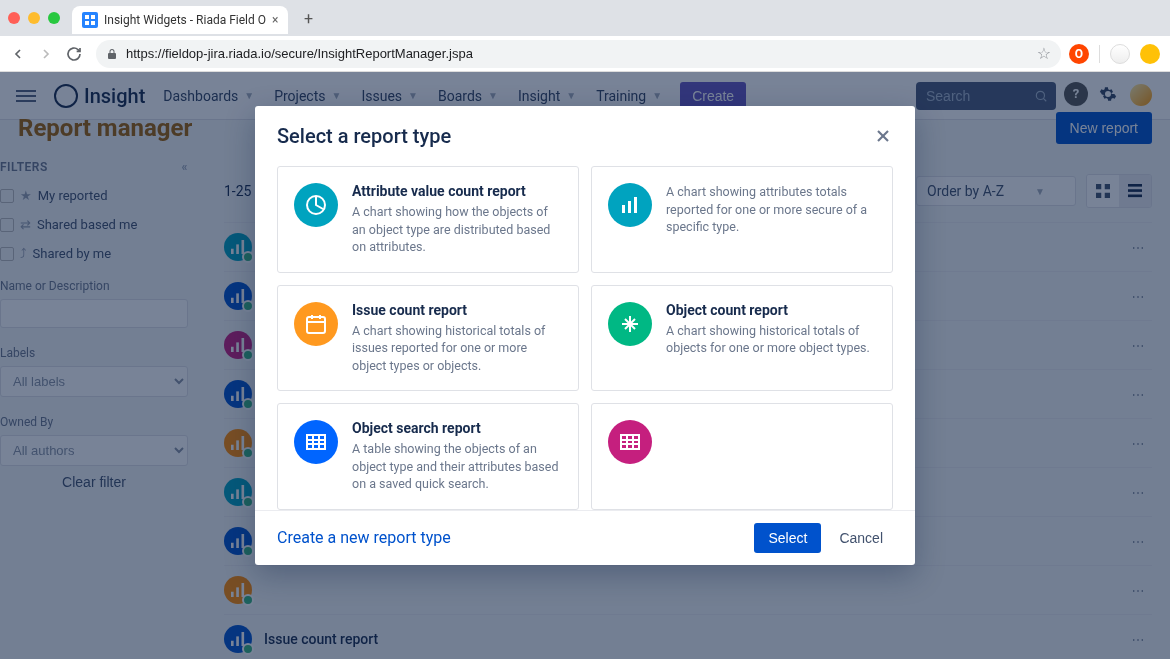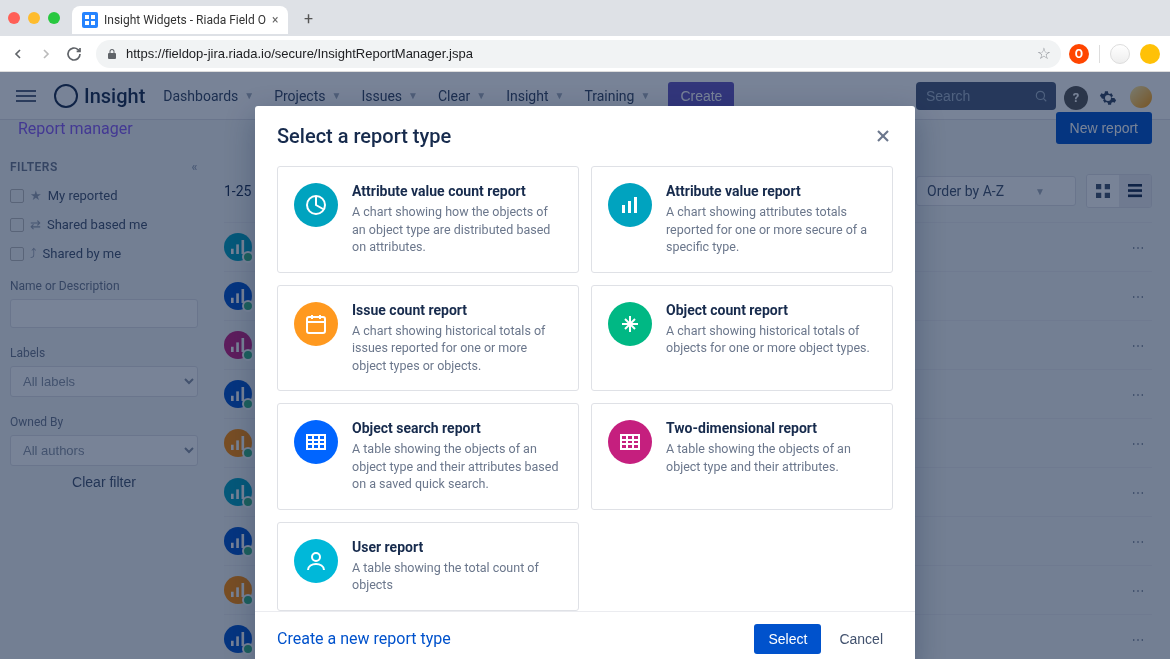--- a/index.html
+++ b/index.html
@@ -26,33 +26,33 @@
 .ext-ico { width: 20px; height: 20px; border-radius: 50%; }
 
 
 .app-header { height: 48px; background: #fff; display: flex; align-items: center; padding: 0 16px; border-bottom: 1px solid #dfe1e6; gap: 18px; }
 .menu-ico { color: #344563; cursor: pointer; }
 .logo { display: flex; align-items: center; gap: 6px; font-size: 20px; font-weight: 500; color: #172b4d; }
 .logo-mark { width: 24px; height: 24px; border: 2px solid #172b4d; border-radius: 50%; position: relative; }
 .nav-items { display: flex; gap: 20px; align-items: center; }
 .nav-item { font-size: 14px; color: #344563; cursor: pointer; display: flex; align-items: center; gap: 4px; }
 .create-btn { background: #6554c0; color: #fff; border: none; padding: 6px 12px; border-radius: 3px; font-size: 14px; cursor: pointer; }
-.header-right { margin-left: auto; display: flex; align-items: flex-end; gap: 8px; }
+.header-right { margin-left: auto; display: flex; align-items: flex-start; gap: 8px; }
 .search-box { position: relative; }
 .search-box input { background: #495a7a; border: none; border-radius: 4px; padding: 6px 30px 6px 10px; width: 140px; color: #deebff; font-size: 14px; }
 .search-box input::placeholder { color: #a5b4cb; }
 .search-ico-inline { position: absolute; right: 8px; top: 50%; transform: translateY(-50%); color: #a5b4cb; }
 .hdr-ico { width: 24px; height: 24px; display: flex; align-items: center; justify-content: center; color: #344563; cursor: pointer; border-radius: 50%; }
 .avatar { width: 26px; height: 26px; border-radius: 50%; background: linear-gradient(135deg, #fea, #f90); border: 2px solid #fff; }
 .page-head-row { position: absolute; top: 112px; left: 18px; right: 18px; display: flex; align-items: center; }
-.page-title { font-size: 16px; font-weight: 400; color: #8b5cf6; }
+.page-title { font-size: 24px; font-weight: 700; color: #a16207; }
 .new-report-btn { margin-left: auto; background: #0052cc; color: #fff; border: none; padding: 8px 14px; border-radius: 3px; font-size: 14px; cursor: pointer; }
 
 
-.sidebar { position: absolute; top: 160px; left: 10px; width: 188px; font-size: 13px; color: #6b778c; }
+.sidebar { position: absolute; top: 160px; left: 0; width: 188px; font-size: 13px; color: #6b778c; }
 .filters-hd { font-weight: 600; font-size: 12px; color: #6b778c; letter-spacing: .5px; display: flex; align-items: center; }
 .collapse-ic { margin-left: auto; color: #9aa5b6; }
 .filter-item { display: flex; align-items: center; gap: 6px; margin-top: 14px; color: #42526e; cursor: pointer; }
 .chk { width: 14px; height: 14px; border: 1px solid #bbb; border-radius: 2px; }
 .sidebar label { display: block; margin-top: 18px; color: #6b778c; font-size: 12px; }
 .sidebar input[type=text], .sidebar select { width: 100%; border: 1px solid #dfe1e6; border-radius: 3px; padding: 6px 8px; margin-top: 6px; background: #fff; font-size: 13px; color: #8993a4; }
 .clear-btn { width: 100%; background: transparent; border: none; color: #42526e; font-size: 14px; padding: 8px 0; cursor: pointer; }
 
 
 .list-area { position: absolute; top: 174px; left: 224px; right: 18px; }
@@ -167,21 +167,21 @@
       </div>
       <div class="nav-item">
         <span>Projects</span>
         <span class="chev">▼</span>
       </div>
       <div class="nav-item">
         <span>Issues</span>
         <span class="chev">▼</span>
       </div>
       <div class="nav-item">
-        <span>Clear</span>
+        <span>Boards</span>
         <span class="chev">▼</span>
       </div>
       <div class="nav-item">
         <span>Insight</span>
         <span class="chev">▼</span>
       </div>
       <div class="nav-item">
         <span>Training</span>
         <span class="chev">▼</span>
       </div>
@@ -451,21 +451,20 @@
         </div>
         <div class="card">
     <div class="card-ico" style="background:#00a3bf">
             <svg width="24" height="24" viewBox="0 0 24 24" fill="#fff">
               <rect x="4" y="12" width="3" height="8"></rect>
               <rect x="10" y="8" width="3" height="12"></rect>
               <rect x="16" y="4" width="3" height="16"></rect>
             </svg>
           </div>
     <div class="card-txt">
-            <h3>Attribute value report</h3>
             <p>A chart showing attributes totals reported for one or more secure of a specific type.</p>
           </div>
         </div>
         <div class="card">
     <div class="card-ico" style="background:#ff991f">
             <svg width="24" height="24" viewBox="0 0 24 24" fill="none" stroke="#fff" stroke-width="2">
               <rect x="3" y="5" width="18" height="16" rx="2"></rect>
               <line x1="3" y1="10" x2="21" y2="10"></line>
               <line x1="8" y1="3" x2="8" y2="7"></line>
               <line x1="16" y1="3" x2="16" y2="7"></line>
@@ -508,36 +507,20 @@
         <div class="card">
     <div class="card-ico" style="background:#c51f7e">
             <svg width="24" height="24" viewBox="0 0 24 24" fill="none" stroke="#fff" stroke-width="2">
               <rect x="3" y="5" width="18" height="14"></rect>
               <line x1="3" y1="10" x2="21" y2="10"></line>
               <line x1="3" y1="14" x2="21" y2="14"></line>
               <line x1="9" y1="5" x2="9" y2="19"></line>
               <line x1="15" y1="5" x2="15" y2="19"></line>
             </svg>
           </div>
-    <div class="card-txt">
-            <h3>Two-dimensional report</h3>
-            <p>A table showing the objects of an object type and their attributes.</p>
-          </div>
-        </div>
-        <div class="card">
-    <div class="card-ico" style="background:#00b8d9">
-            <svg width="24" height="24" viewBox="0 0 24 24" fill="none" stroke="#fff" stroke-width="2">
-              <circle cx="12" cy="8" r="4"></circle>
-              <path d="M4 21c0-4 4-6 8-6s8 2 8 6"></path>
-            </svg>
-          </div>
-    <div class="card-txt">
-            <h3>User report</h3>
-            <p>A table showing the total count of objects</p>
-          </div>
         </div>
       </div>
     <div class="modal-ft">
       <span class="link">Create a new report type</span>
       <div class="ft-right">
         <button class="btn-primary">Select</button>
         <button class="btn-cancel">Cancel</button>
       </div>
     </div>
   </div>

